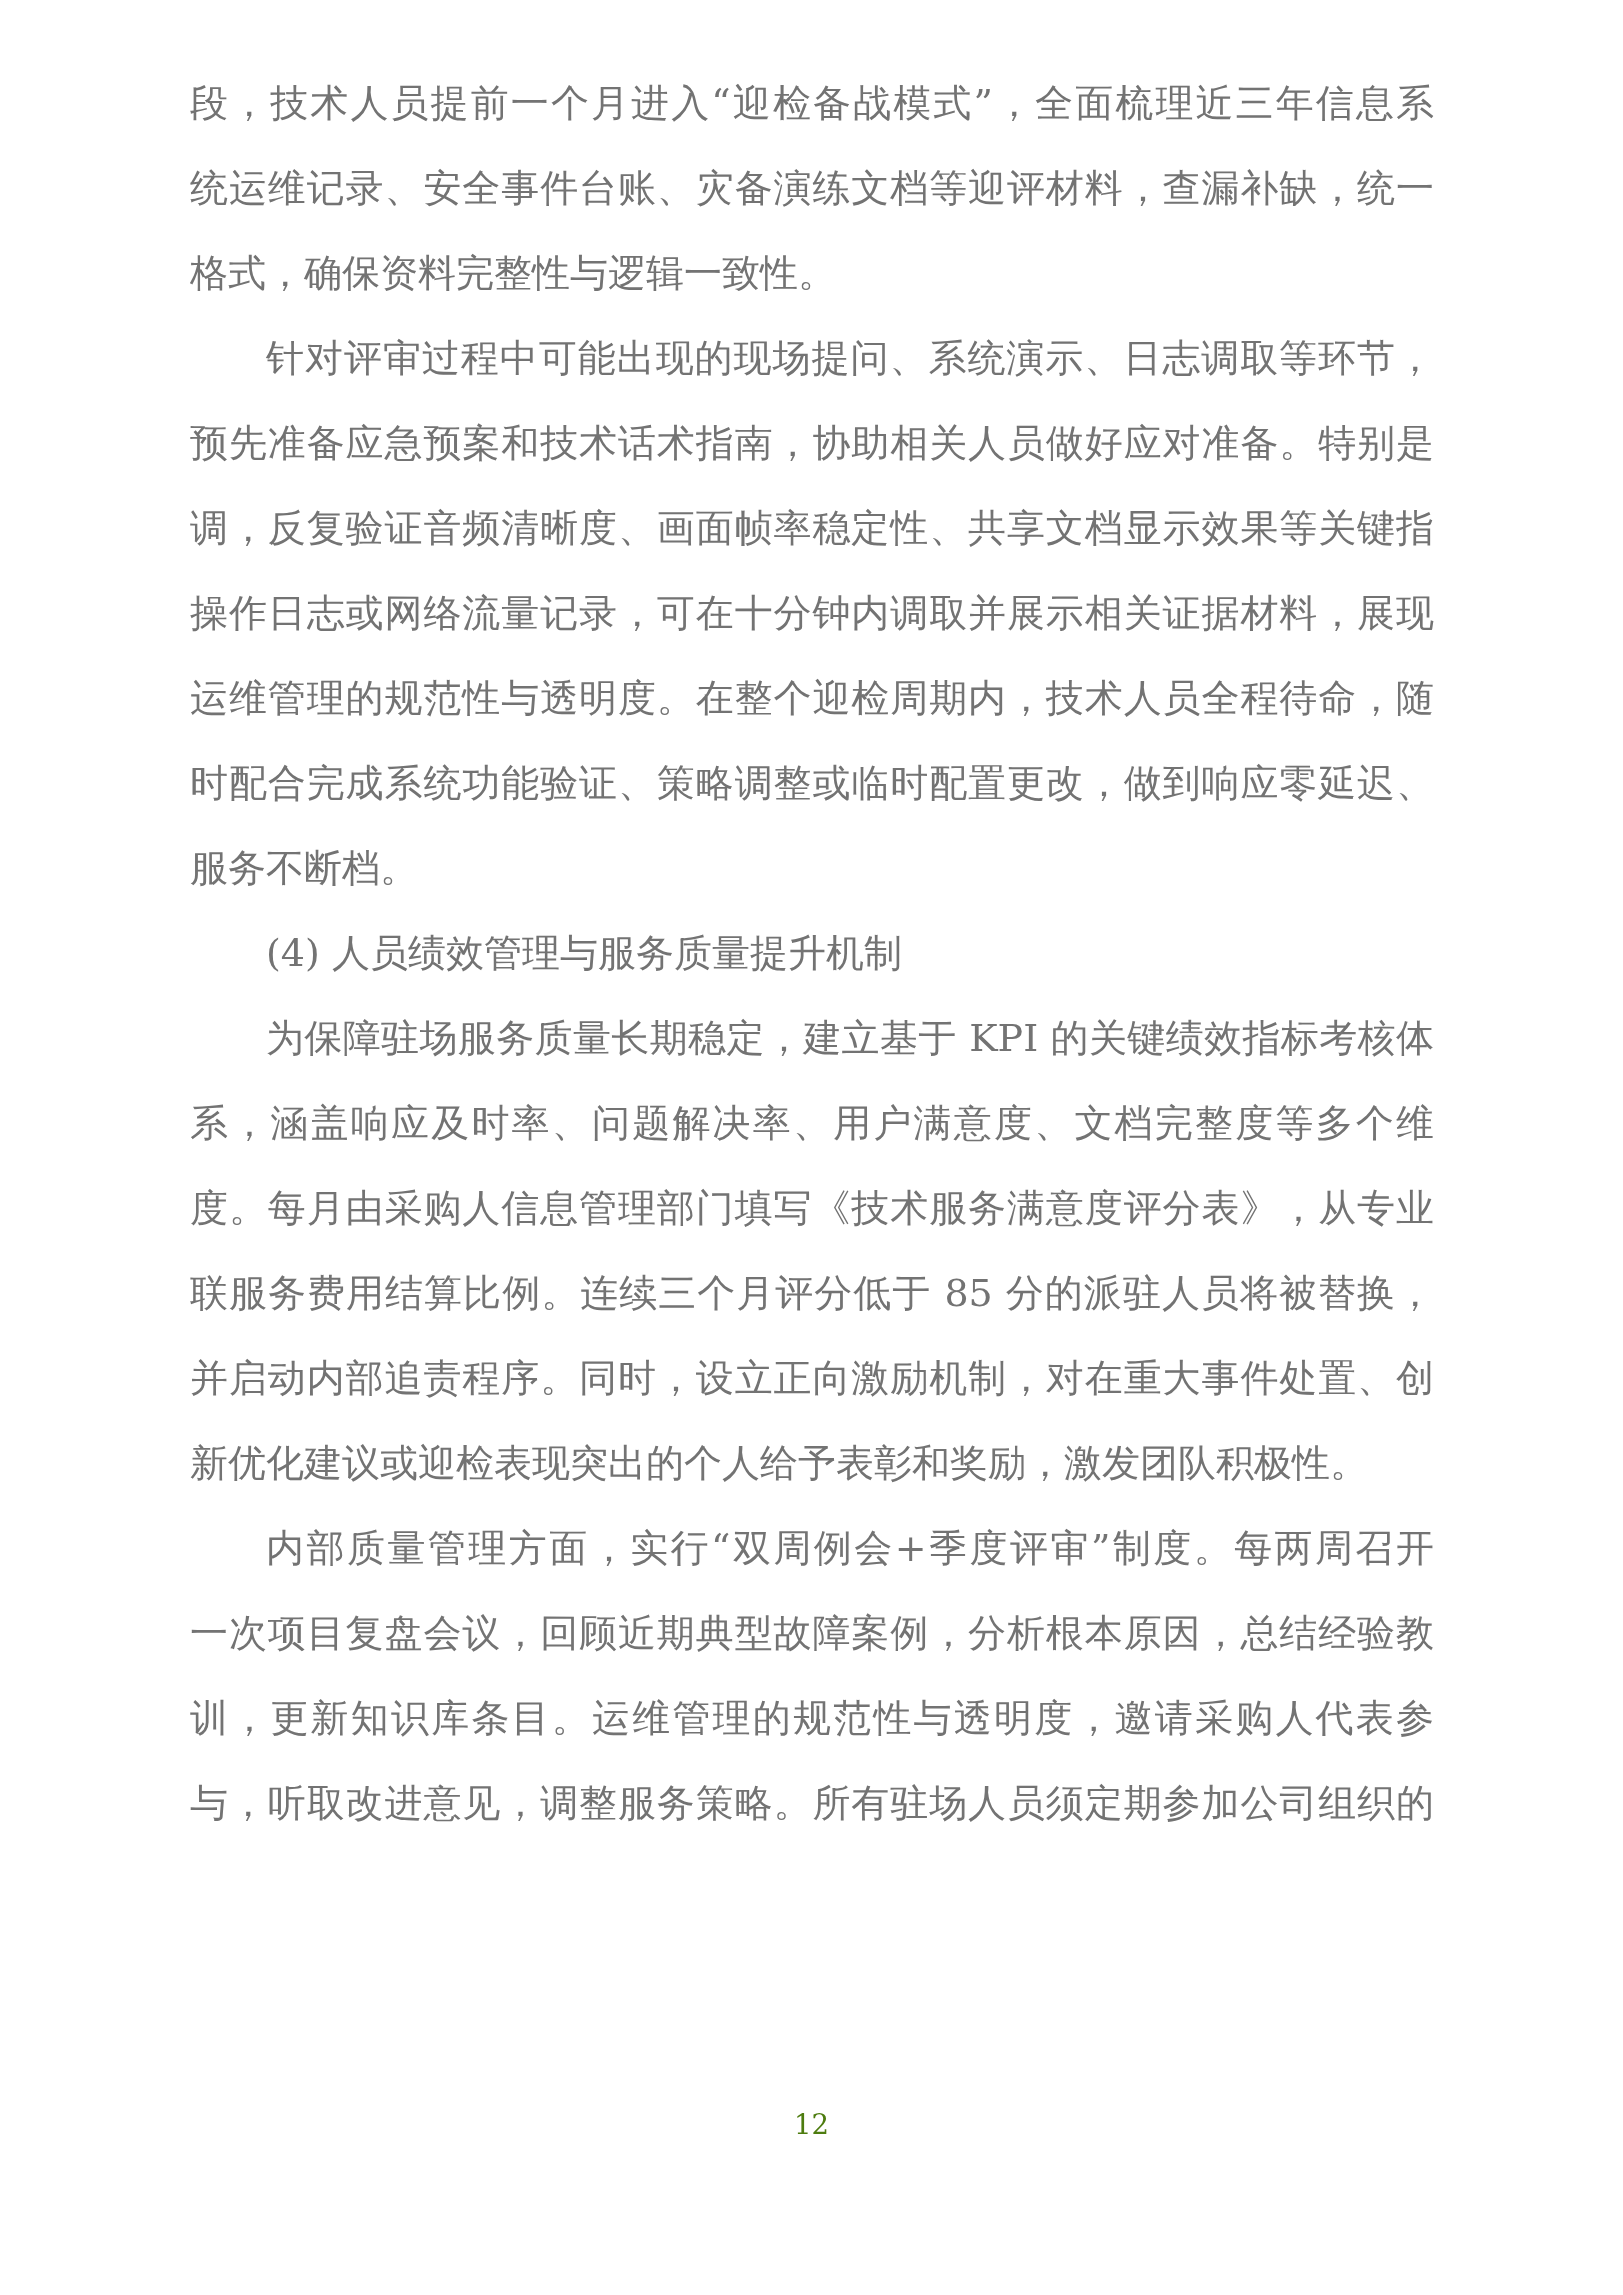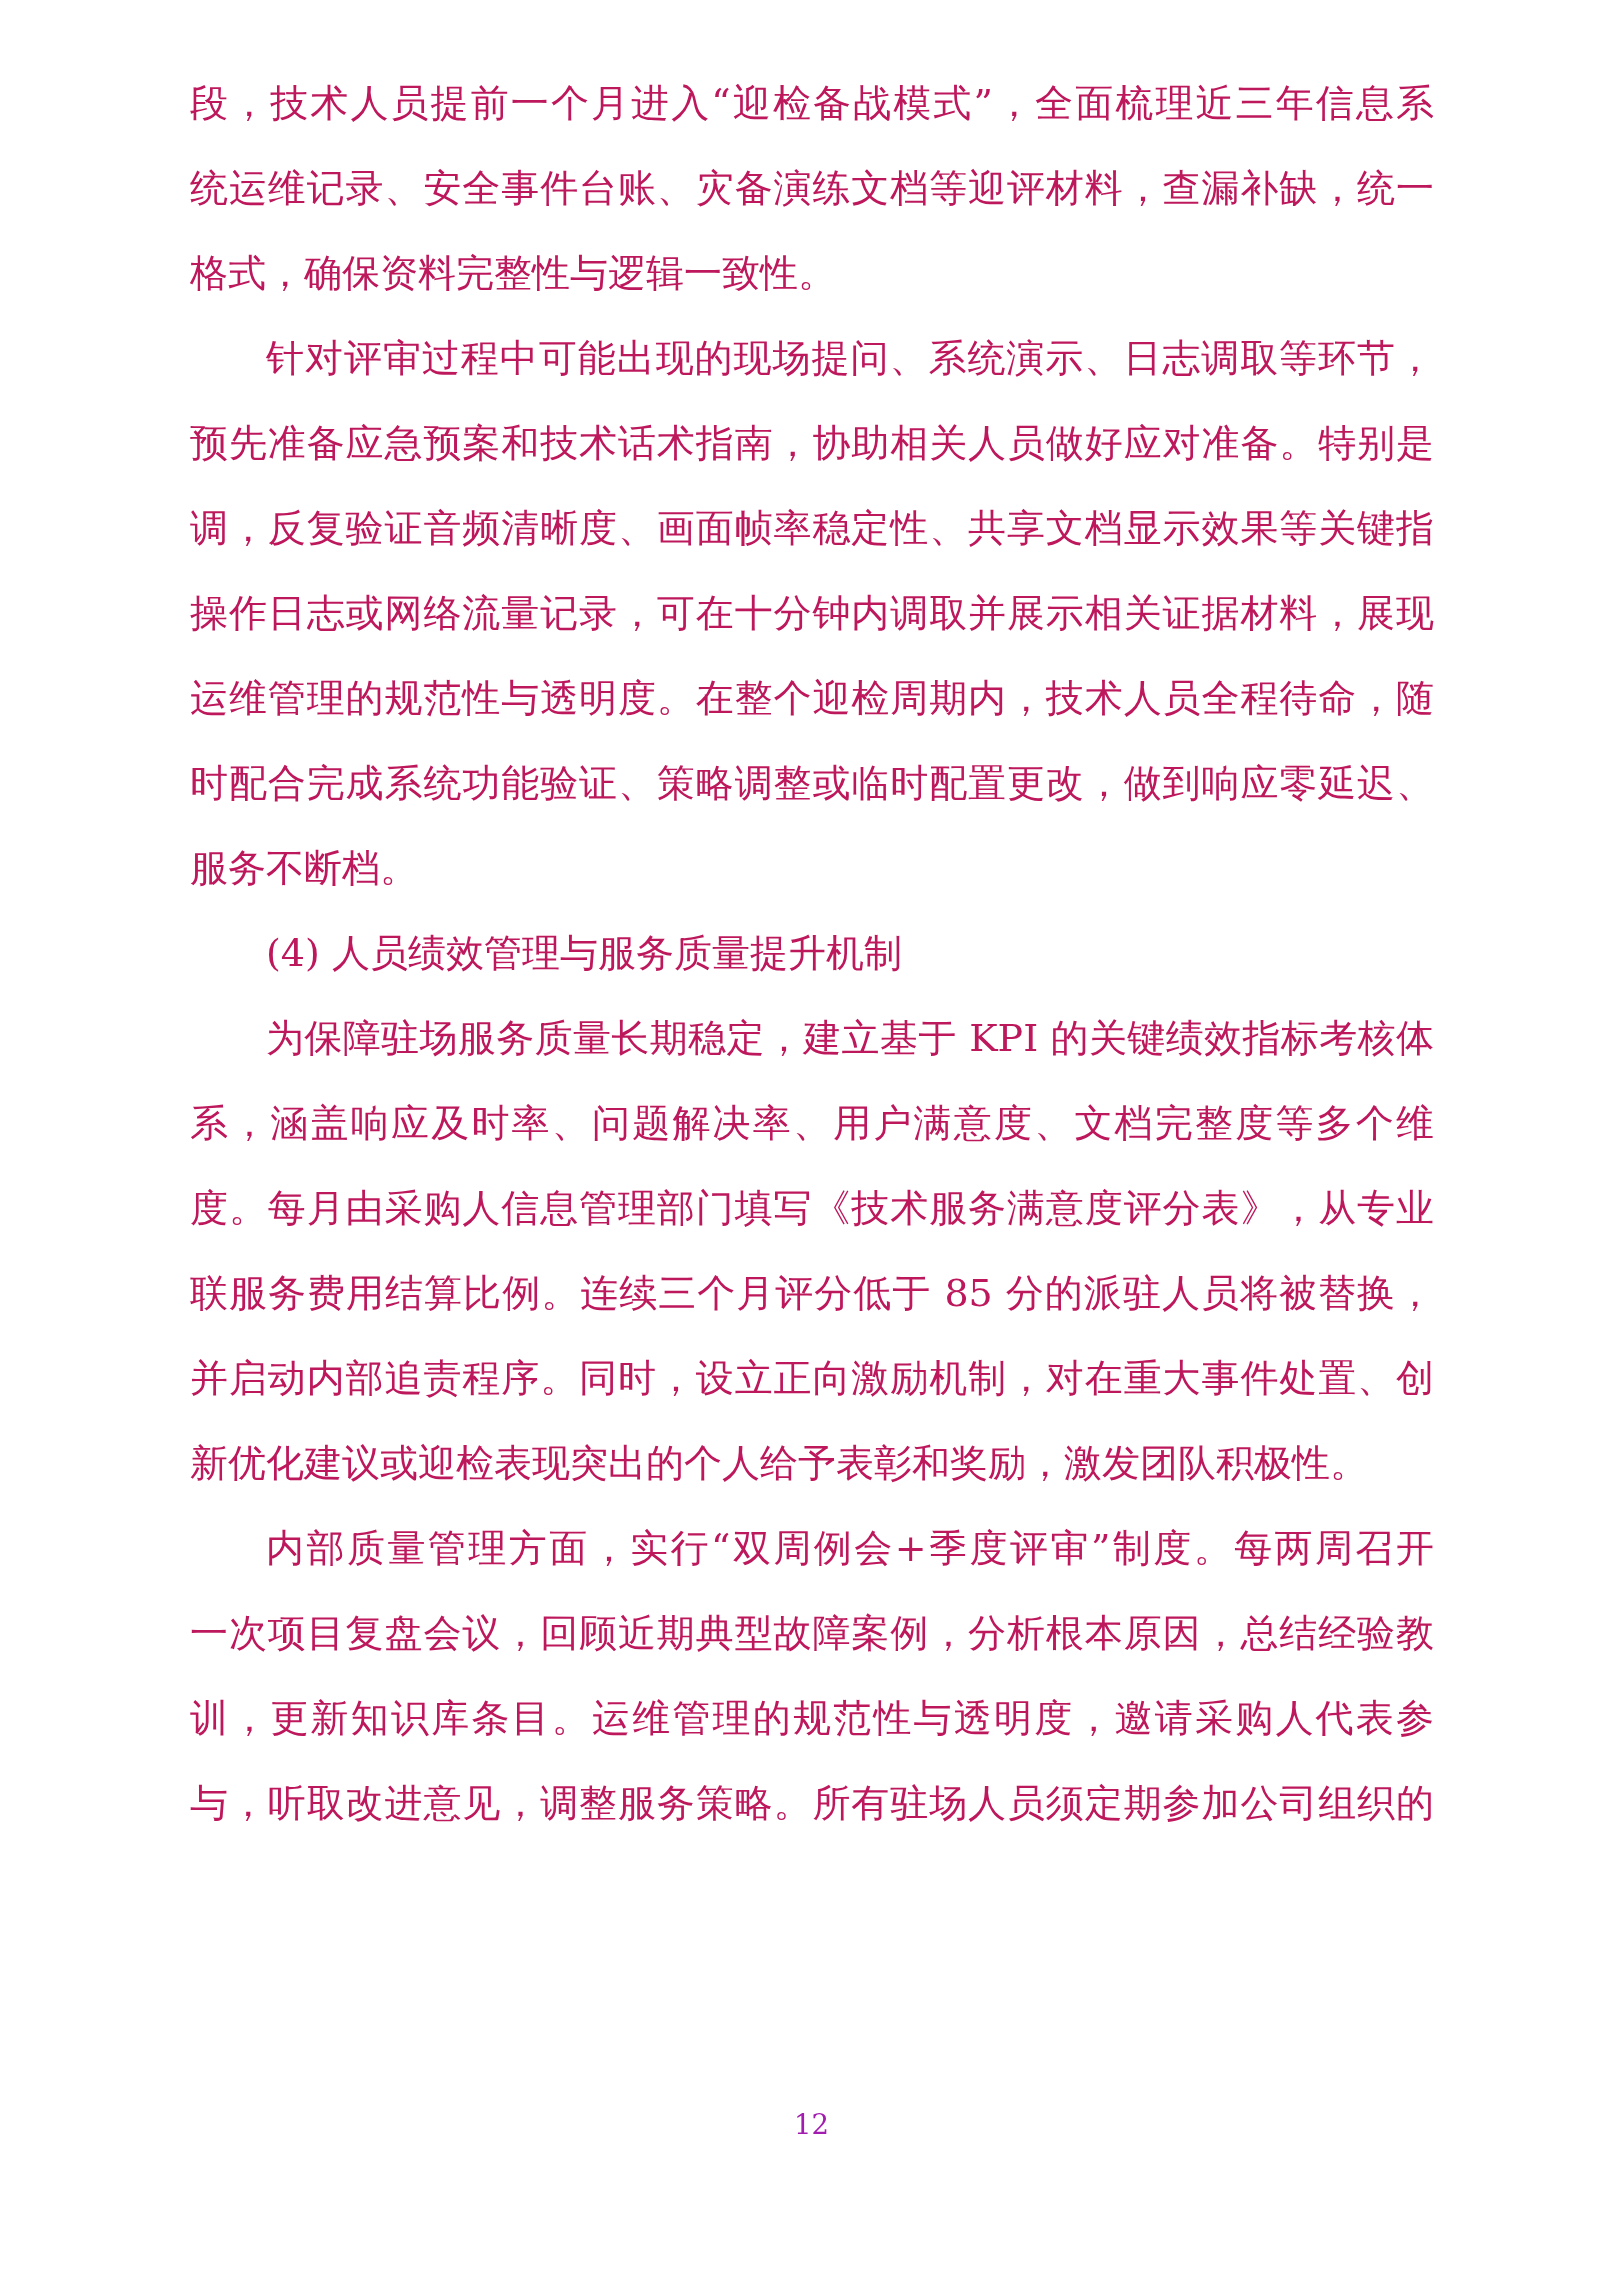--- a/index.html
+++ b/index.html
@@ -23,37 +23,37 @@
     width: 1244px;
   }
   .line {
     font-size: 38px;
     line-height: 85px;
     height: 85px;
     white-space: nowrap;
     text-align: justify;
     text-align-last: justify;
     text-justify: inter-character;
-    color: #be185d;
+    color: #737373;
   }
   .line.natural {
     text-align-last: left;
   }
   .line.indent {
     text-indent: 2em;
   }
   .footer {
     position: absolute;
     top: 2108px;
     left: 0;
     width: 100%;
     text-align: center;
     font-size: 27.5px;
     line-height: 33px;
-    color: #a21caf;
+    color: #4d7c0f;
   }
 </style>
 </head>
 <body>
 
 <div class="page">
   <div class="content">
       <div class="line">段，技术人员提前一个月进入“迎检备战模式”，全面梳理近三年信息系</div>
       <div class="line">统运维记录、安全事件台账、灾备演练文档等迎评材料，查漏补缺，统一</div>
       <div class="line natural">格式，确保资料完整性与逻辑一致性。</div>

